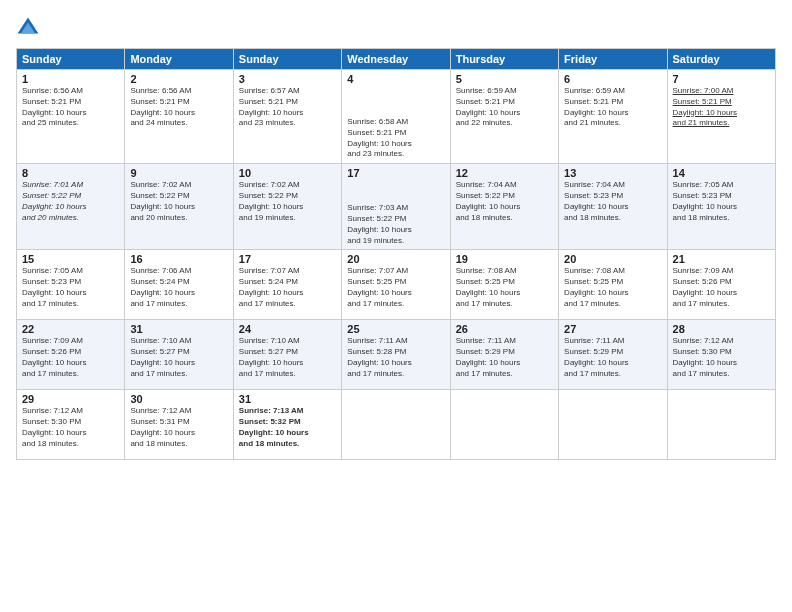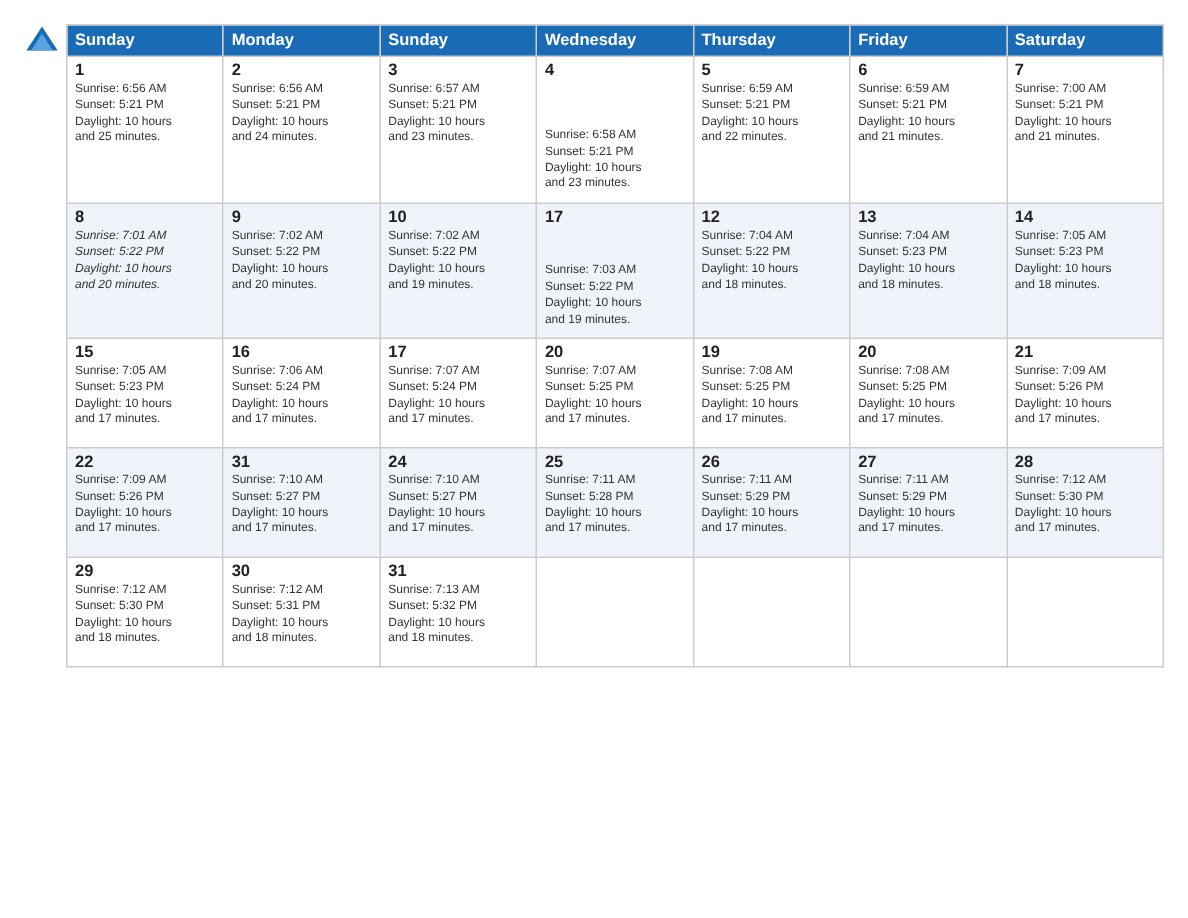--- a/index.html
+++ b/index.html
@@ -8,21 +8,21 @@
       background: #fff;
       width: 792px;
       height: 612px;
       overflow: hidden;
     }
     .page {
       width: 792px;
       height: 461px;
       padding: 16px;
       display: flex;
-      flex-direction: row;
+      flex-direction: column;
     }
     .header {
       display: flex;
       justify-content: space-between;
       align-items: flex-start;
       margin-bottom: 8px;
     }
     .logo {
       display: flex;
       align-items: center;
@@ -177,21 +177,21 @@
           </td>
           <td>
             <span class="day-num">6</span>
             <div class="cell-text" style="white-space: pre-line;">Sunrise: 6:59 AM
 Sunset: 5:21 PM
 Daylight: 10 hours
 and 21 minutes.</div>
           </td>
           <td>
             <span class="day-num">7</span>
-            <div class="cell-text" style="white-space: pre-line;">Sunrise: 7:00 AM
+            <div class="cell-text" style="white-space: pre-line; text-decoration: underline;">Sunrise: 7:00 AM
 Sunset: 5:21 PM
 Daylight: 10 hours
 and 21 minutes.</div>
           </td>
         </tr>
         <tr>
           <td>
             <span class="day-num">8</span>
             <div class="cell-text" style="white-space: pre-line; font-style: italic;">Sunrise: 7:01 AM
 Sunset: 5:22 PM
@@ -353,21 +353,21 @@
           </td>
           <td>
             <span class="day-num">30</span>
             <div class="cell-text" style="white-space: pre-line;">Sunrise: 7:12 AM
 Sunset: 5:31 PM
 Daylight: 10 hours
 and 18 minutes.</div>
           </td>
           <td>
             <span class="day-num">31</span>
-            <div class="cell-text" style="white-space: pre-line;">Sunrise: 7:13 AM
+            <div class="cell-text" style="white-space: pre-line; font-weight: bold;">Sunrise: 7:13 AM
 Sunset: 5:32 PM
 Daylight: 10 hours
 and 18 minutes.</div>
           </td>
           <td class="empty"></td>
           <td class="empty"></td>
           <td class="empty"></td>
           <td class="empty"></td>
         </tr>
       </tbody>

